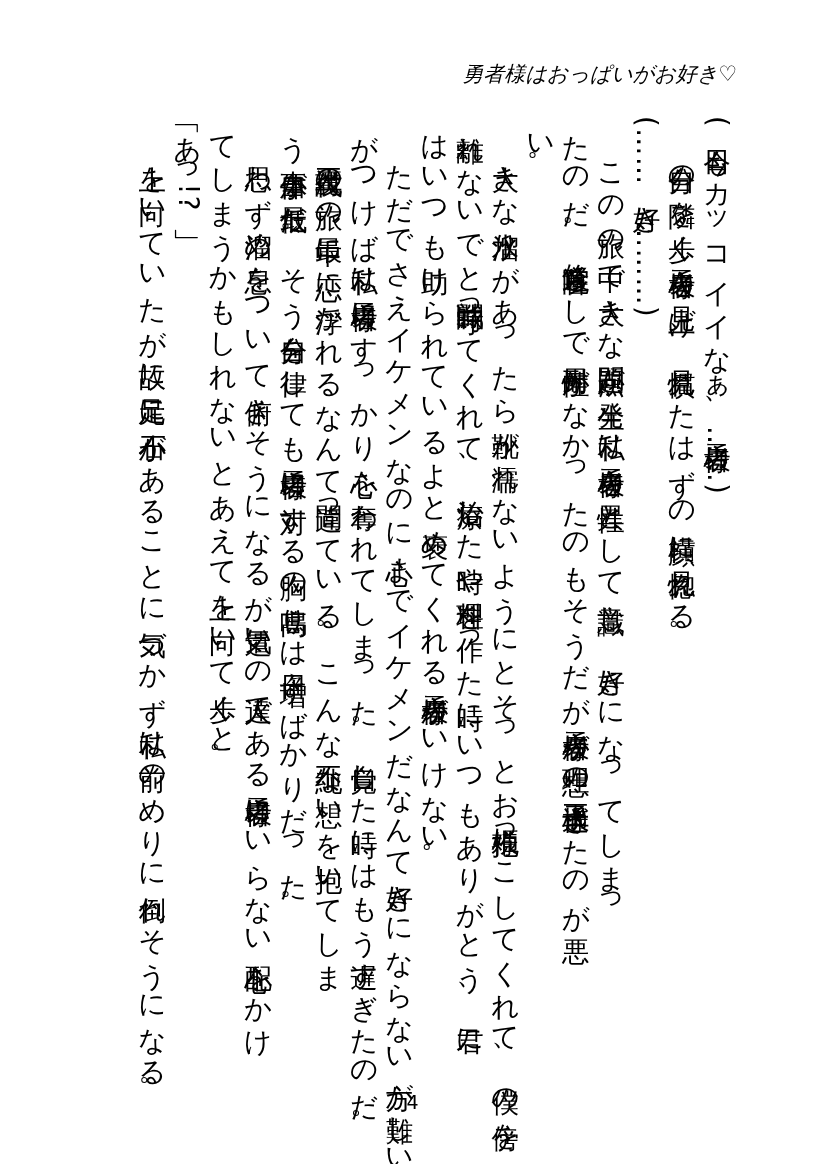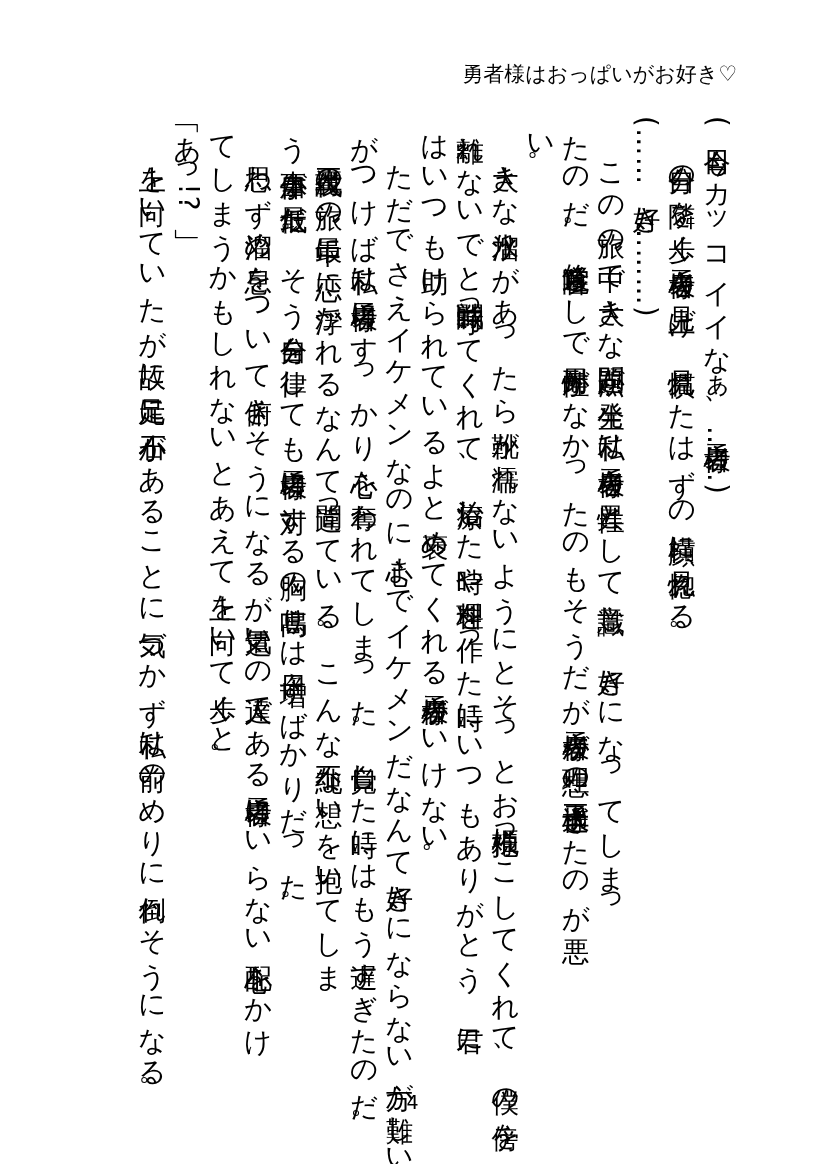--- a/index.html
+++ b/index.html
@@ -16,20 +16,21 @@
     color: #000000;
   }
   .running-header {
     position: absolute;
     top: 60px;
     right: 88px;
     font-size: 21px;
     line-height: 28px;
     white-space: nowrap;
     letter-spacing: 0px;
+    font-style: italic;
   }
   .body-text {
     position: absolute;
     top: 116px;
     right: 90px;
     height: 960px;
     writing-mode: vertical-rl;
     -webkit-writing-mode: vertical-rl;
     font-size: 27.5px;
     line-height: 35.3px;

